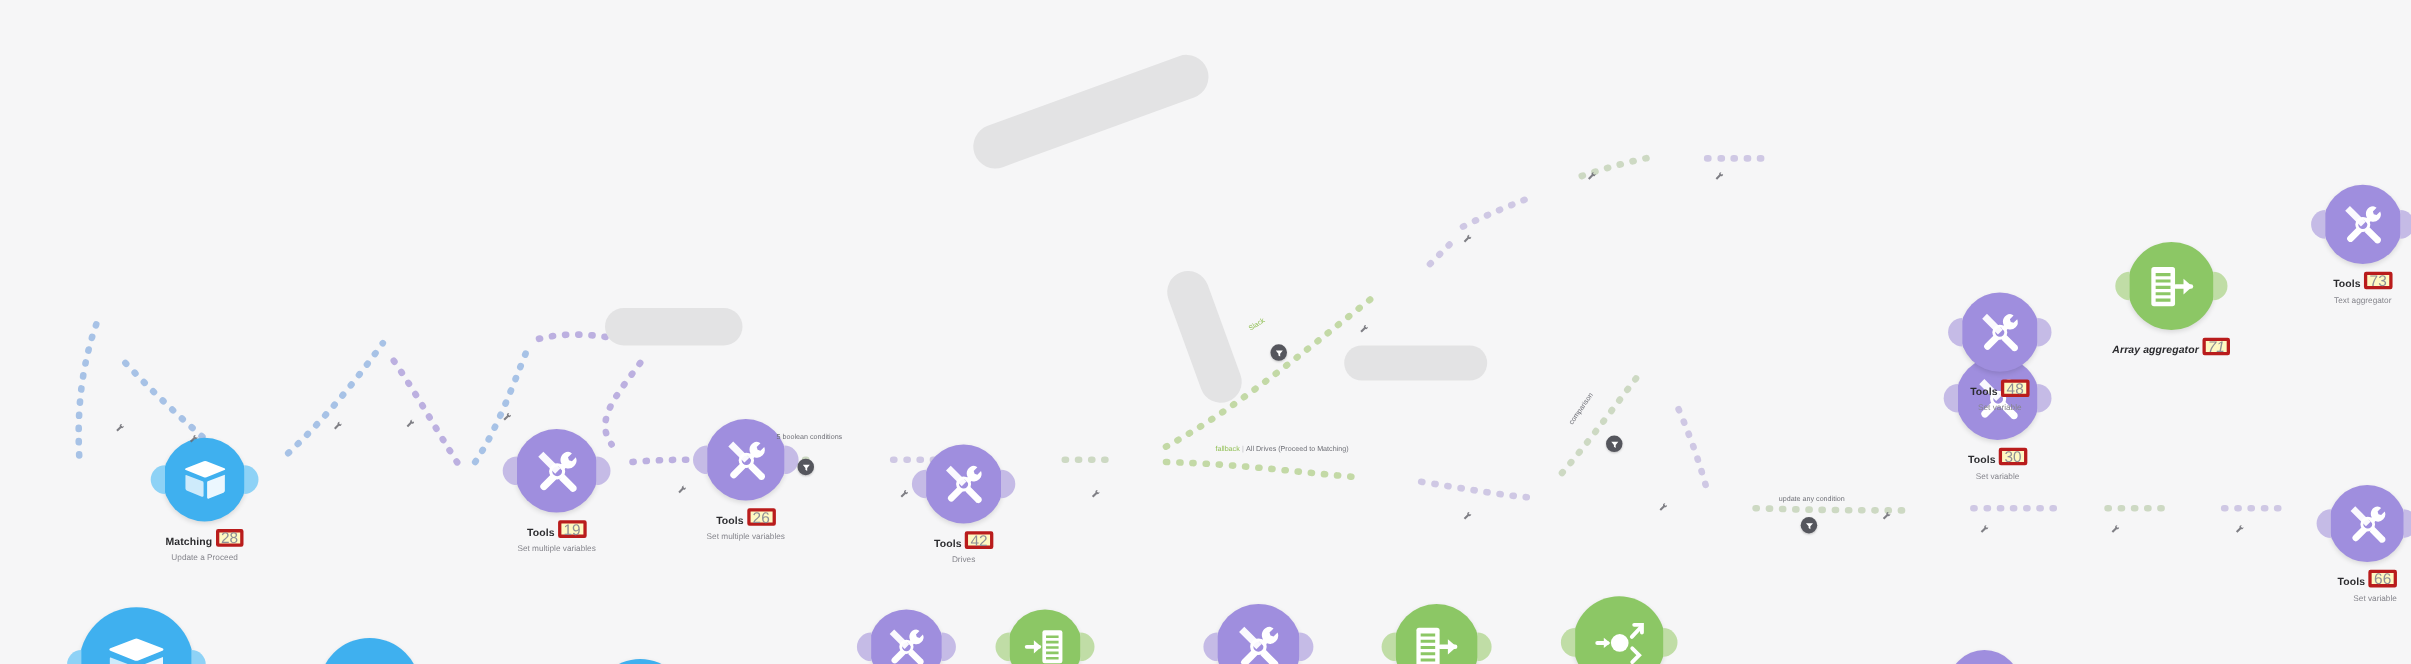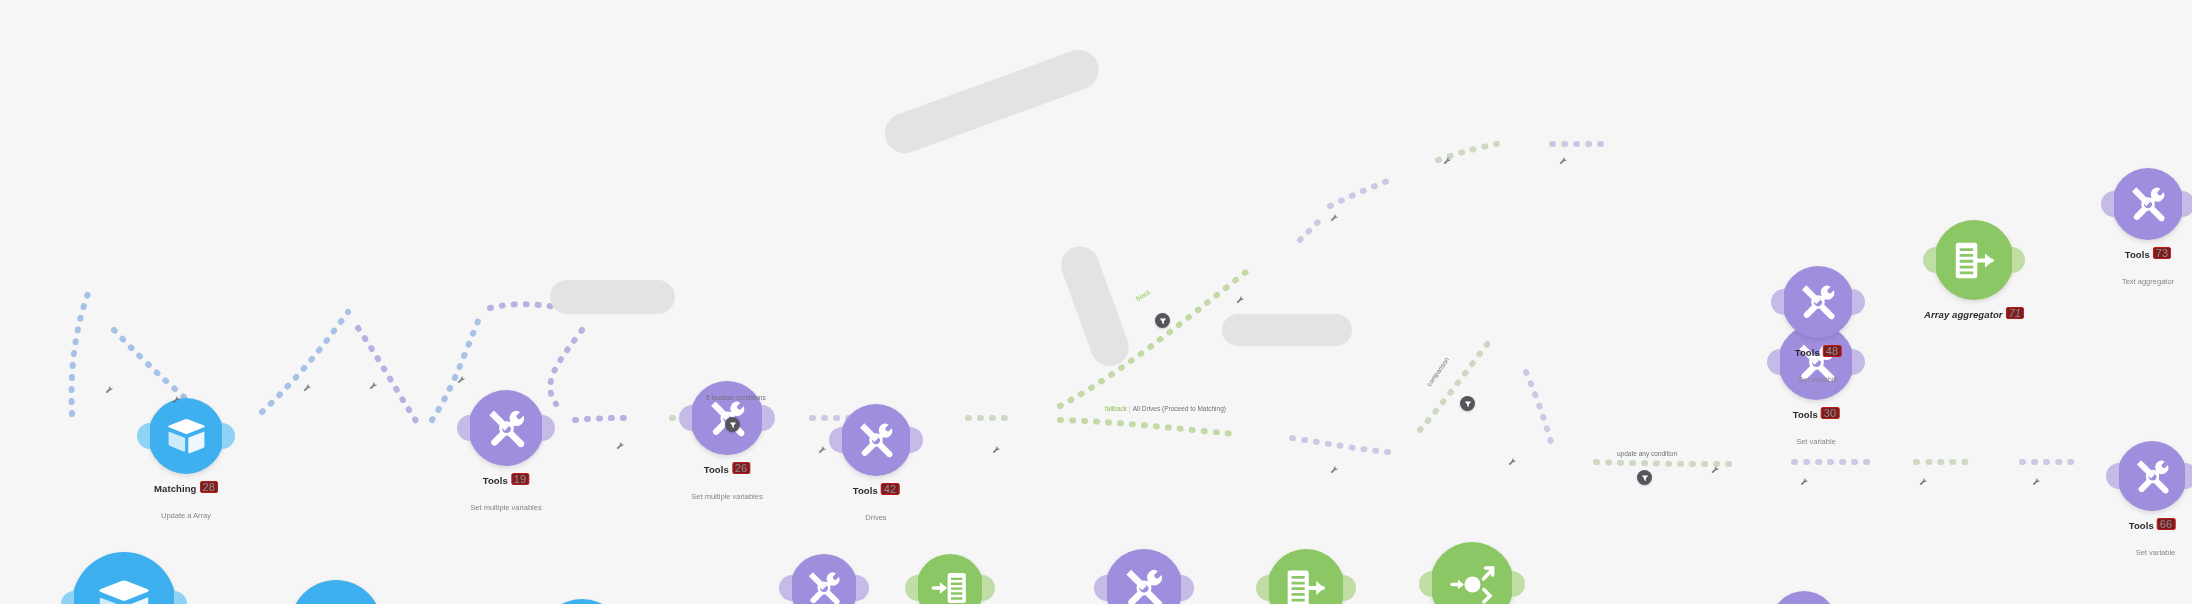--- a/index.html
+++ b/index.html
@@ -57,35 +57,35 @@
     white-space: nowrap;
   }
   .ttl {
     font-size: 9.5px;
     font-weight: bold;
     color: #2b2b2e;
     letter-spacing: .1px;
   }
   .idx {
     display: inline-block;
-    font-size: 11px;
+    font-size: 14px;
     font-weight: normal;
     color: #8e8e95;
-    background: #7f1d1d;
-    border: 1px solid #b91c1c;
+    background: #fef9c3;
+    border: 3px solid #b91c1c;
     border-radius: 2px;
     padding: 0 2px;
     margin-left: 3px;
     vertical-align: 1px;
     line-height: 10px;
   }
   .sub {
     font-size: 7.5px;
     color: #86868d;
-    margin-top: 17px;
+    margin-top: 4px;
   }
 
   
   .wrench {
     position: absolute;
     z-index: 6;
     color: #6b6b72;
     opacity: .85;
   }
 
@@ -346,21 +346,21 @@
       <path d="M2.2 5.9 11.3 2.4a1.9 1.9 0 0 1 1.4 0l9.1 3.5c.5.2.5.8 0 1L12.7 10.5a1.9 1.9 0 0 1-1.4 0L2.2 6.9c-.5-.2-.5-.8 0-1z" fill="#fff"></path>
       <path d="M13.3 12.6 22 9.2v8.1c0 .5-.3.9-.7 1.1l-7.4 2.9a.6.6 0 0 1-.9-.6v-7.4a.8.8 0 0 1 .3-.7z" fill="#fff" opacity=".9"></path>
       <path d="M2.3 9.4 10.7 12.6c.3.1.5.4.5.8v6.4c0 .5-.5.8-.9.6L2.6 17.2a1 1 0 0 1-.6-.9V9.9c0-.4.1-.6.3-.5z" fill="#fff" opacity=".75"></path>
     </svg>
      </div>
 
      <div class="labels" style="top:83px;">
        <div class="ttl">
          <span>Matching</span><span class="idx">28</span>
        </div>
-       <div class="sub">Update a Array</div>
+       <div class="sub">Update a Proceed</div>
      </div>
       </div>
       <div class="node" style="left: 290px; top: 580px; width: 92px; height: 92px;">
 
      <div class="bubble" style="width:92px;height:92px;background:#3fb0ef;">
        <svg width="52" height="52" viewBox="0 0 24 24">
       <path d="M2.2 5.9 11.3 2.4a1.9 1.9 0 0 1 1.4 0l9.1 3.5c.5.2.5.8 0 1L12.7 10.5a1.9 1.9 0 0 1-1.4 0L2.2 6.9c-.5-.2-.5-.8 0-1z" fill="#fff"></path>
       <path d="M13.3 12.6 22 9.2v8.1c0 .5-.3.9-.7 1.1l-7.4 2.9a.6.6 0 0 1-.9-.6v-7.4a.8.8 0 0 1 .3-.7z" fill="#fff" opacity=".9"></path>
       <path d="M2.3 9.4 10.7 12.6c.3.1.5.4.5.8v6.4c0 .5-.5.8-.9.6L2.6 17.2a1 1 0 0 1-.6-.9V9.9c0-.4.1-.6.3-.5z" fill="#fff" opacity=".75"></path>
     </svg>
@@ -389,21 +389,21 @@
        <div class="sub">Set multiple variables</div>
      </div>
       </div>
       <div class="node" style="left: 539px; top: 599px; width: 86px; height: 86px;">
 
      <div class="bubble" style="width:86px;height:86px;background:#3fb0ef;">
        
      </div>
 
      </div>
-      <div class="node" style="left: 690px; top: 381px; width: 74px; height: 74px;">
+      <div class="node" style="left: 641px; top: 381px; width: 74px; height: 74px;">
         <div class="nub left" style="background:#c5bbe6;"></div>
      <div class="nub right" style="background:#c5bbe6;"></div>
      <div class="bubble" style="width:74px;height:74px;background:#9f8ede;">
        <svg width="41" height="41" viewBox="0 0 24 24">
       <g fill="#fff">
         <path d="M17.6 2.1a4.1 4.1 0 0 0-3.4 6.1l-1.5 1.5 2.1 2.1 1.5-1.5a4.1 4.1 0 0 0 5.2-5.4l-2 2-1.5-.5-.5-1.5 2-2a4 4 0 0 0-1.9-.8z"></path>
         <path d="M9.3 13.1 4 18.4a1.8 1.8 0 0 0 2.6 2.6l5.3-5.3z"></path>
         <path d="M2.4 4.6 5 2l8.6 8.6-2.6 2.6z" opacity=".95"></path>
         <path d="M15.6 13.5 21 18.9a1.9 1.9 0 1 1-2.6 2.6L13 16.1z"></path>
         <circle cx="12" cy="12" r="3.3" fill="none" stroke="#fff" stroke-width="1.6"></circle>

